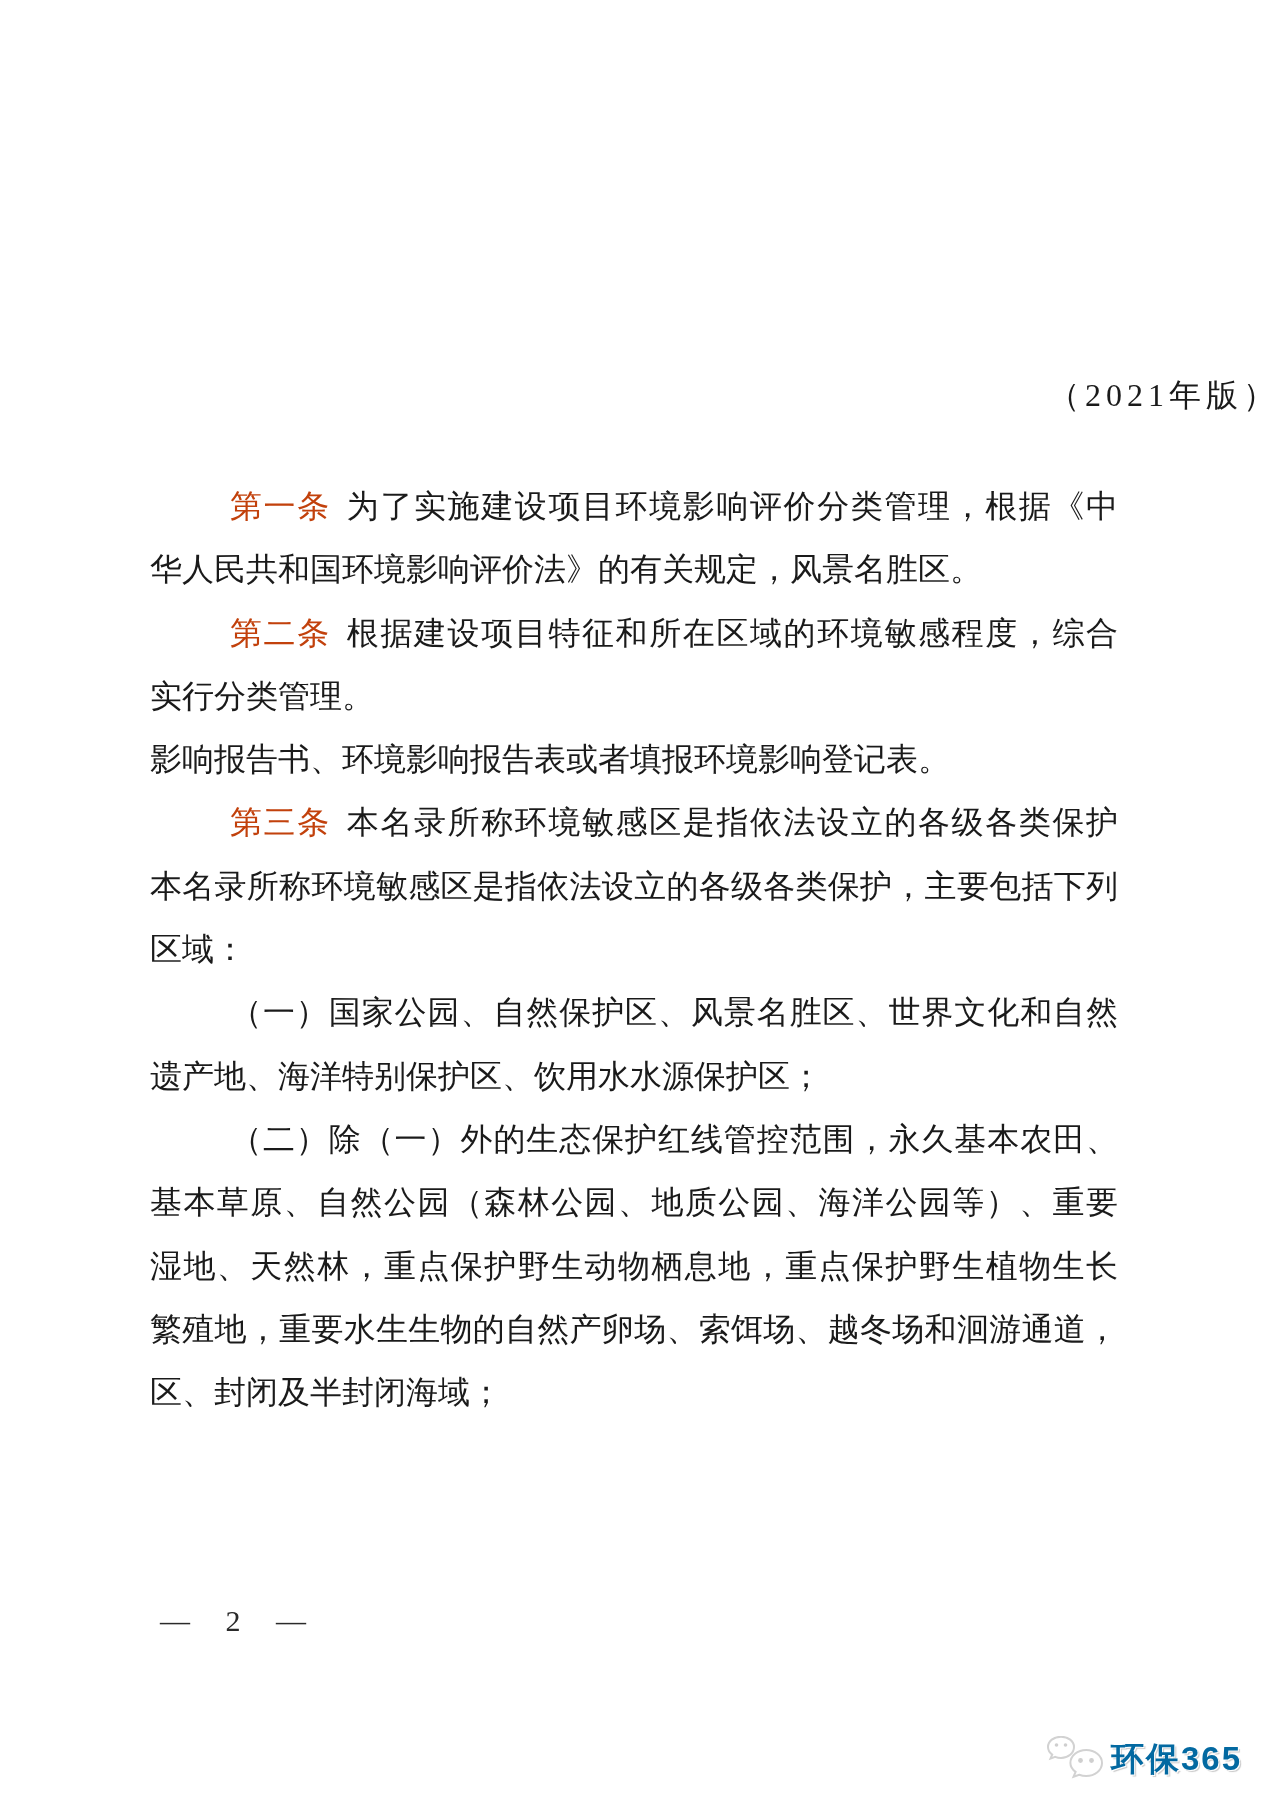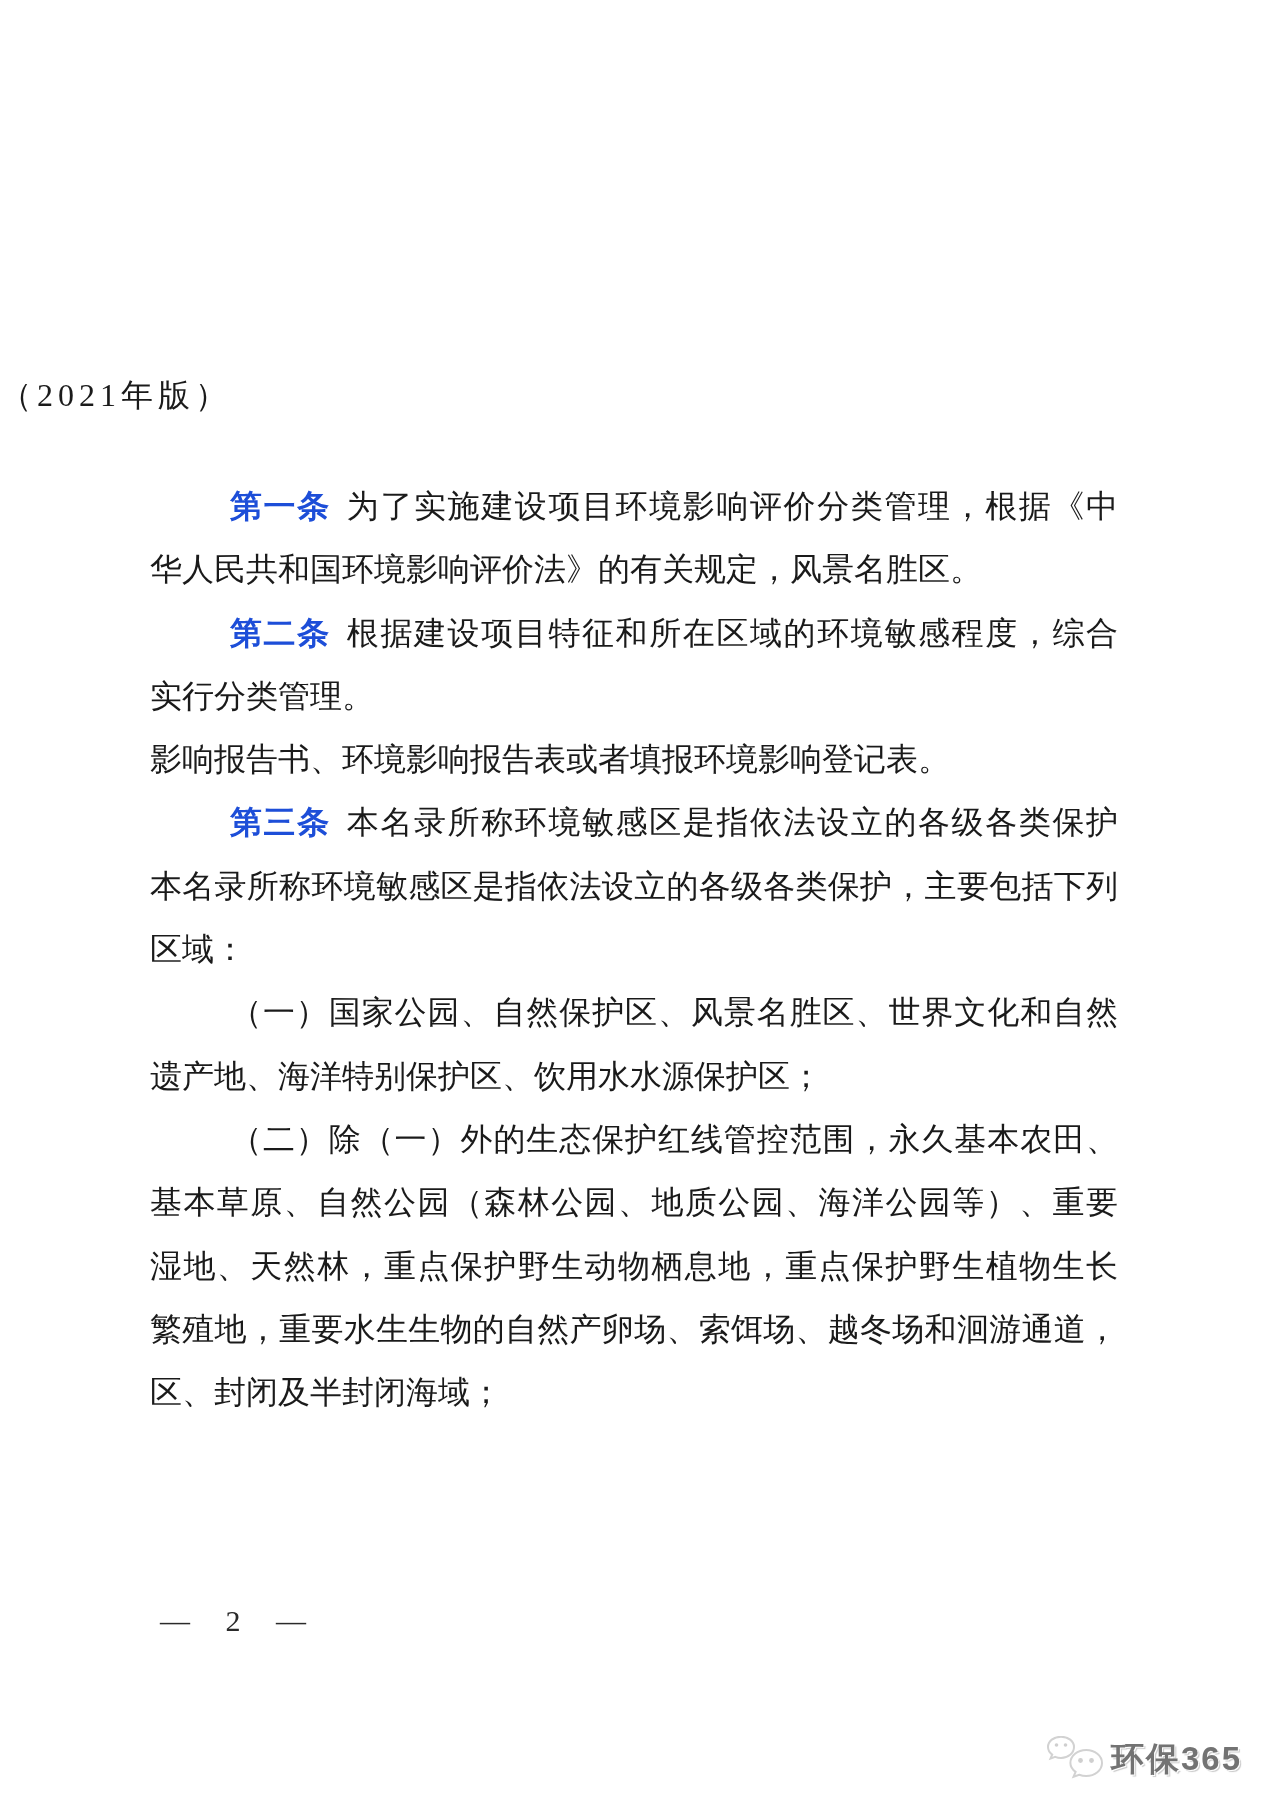--- a/index.html
+++ b/index.html
@@ -27,21 +27,21 @@
     font-size: 43px;
     letter-spacing: 1px;
     color: #0d0d0d;
     margin: 0;
   }
   .doc-subtitle {
     position: absolute;
     top: 374px;
     left: 0;
     width: 100%;
-    text-align: left;
+    text-align: right;
     font-size: 32px;
     letter-spacing: 5px;
     color: #1a1a1a;
   }
   .doc-body {
     position: absolute;
     top: 475px;
     left: 150px;
     width: 968px;
   }
@@ -57,22 +57,22 @@
     text-align: justify;
     text-align-last: justify;
     text-justify: inter-character;
     overflow: hidden;
   }
   .line.ind {
     text-indent: 80px;
   }
   .art {
     font-family: "Liberation Sans", sans-serif;
-    font-weight: 700;
-    color: #1d4ed8;
+    font-weight: 400;
+    color: #c2410c;
     margin-right: 16px;
   }
   .page-footer {
     position: absolute;
     top: 1604px;
     left: 160px;
     font-size: 30px;
     letter-spacing: 9px;
     word-spacing: 10px;
     color: #2a2a2a;
@@ -88,21 +88,21 @@
   .wm-icon {
     display: inline-block;
     width: 56px;
     height: 46px;
   }
   .wm-text {
     font-family: "Liberation Sans", sans-serif;
     font-weight: 700;
     font-size: 33px;
     letter-spacing: 2px;
-    color: #737373;
+    color: #0369a1;
     text-shadow: 1px 1px 0 #ffffff, 2px 2px 1px #c9c9c9;
   }
 </style>
 </head>
 <body>
 
 <div class="page">
 
 
   <div class="doc-subtitle">（2021年版）</div>

